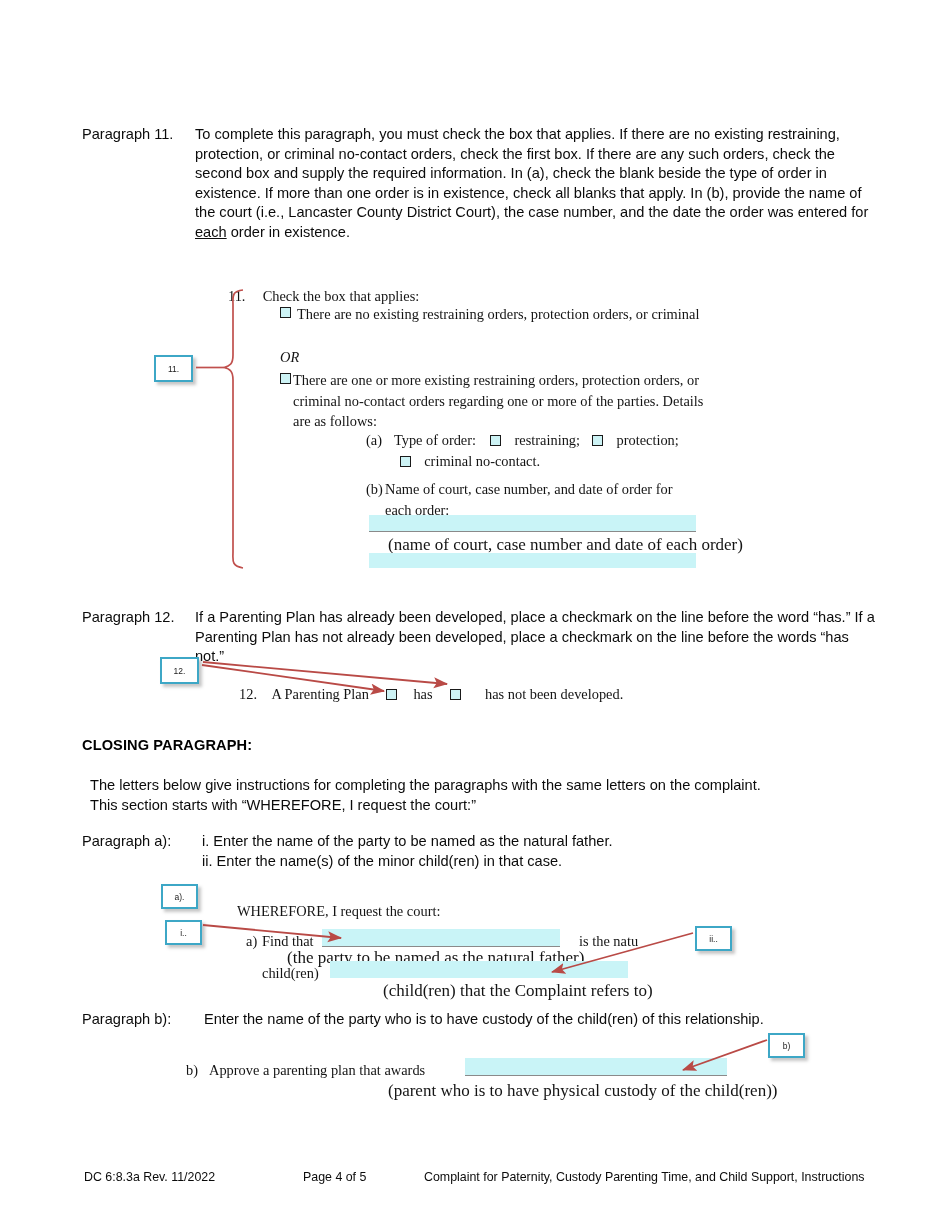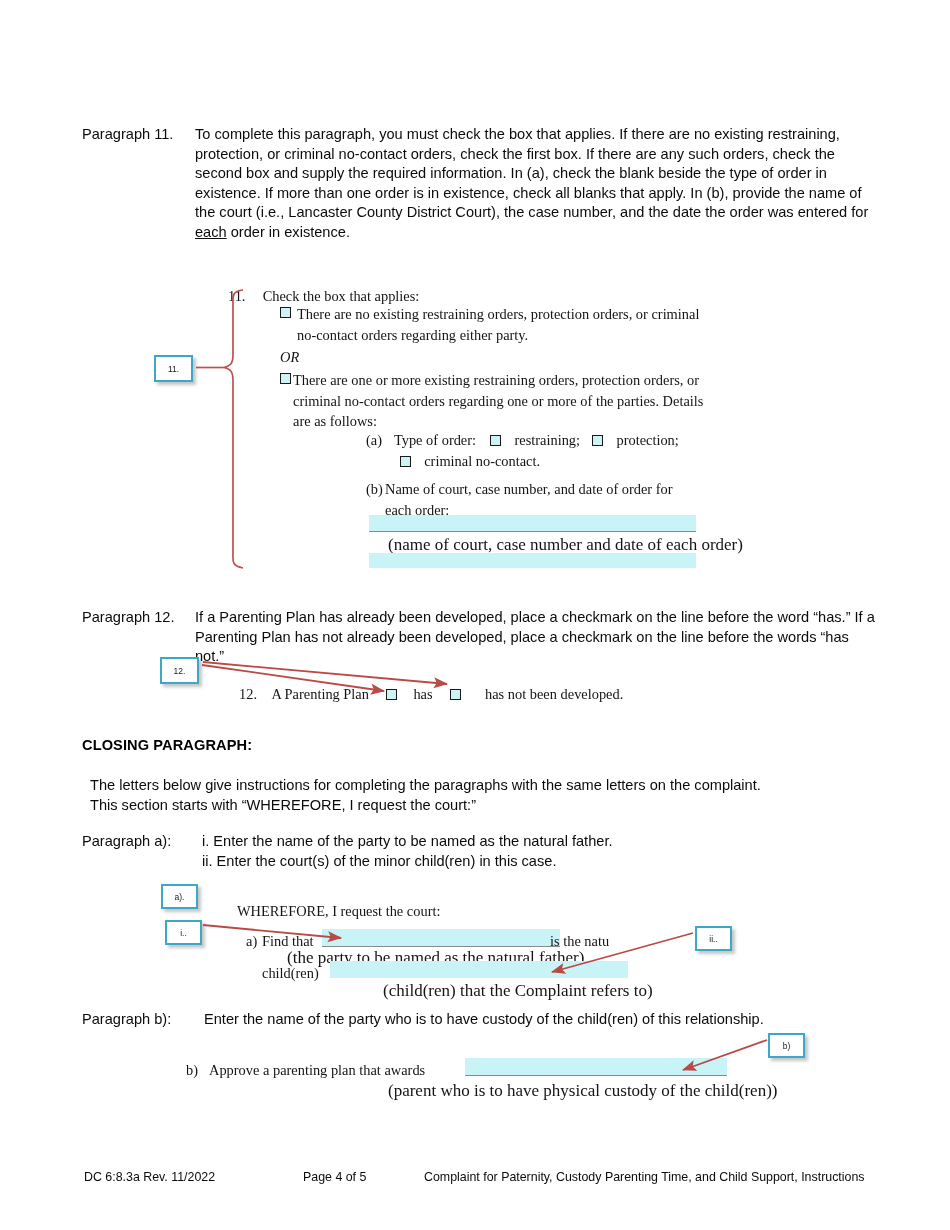--- a/index.html
+++ b/index.html
@@ -61,21 +61,20 @@
 
   <div class="form" style="left:228px;top:286px;">
     <span class="nowrap">11.</span>
     <span style="display:inline-block;width:10px"></span>
     <span class="nowrap">Check the box that applies:</span>
   </div>
 
   <span class="cb" style="position:absolute;left:280px;top:307px;"></span>
   <div class="form" style="left:297px;top:304px;width:430px;">
     <div>There are no existing restraining orders, protection orders, or criminal</div>
-    <div>no-contact orders regarding either party.</div>
   </div>
 
   <div class="form" style="left:280px;top:347px;font-style:italic;">OR</div>
 
   <span class="cb" style="position:absolute;left:280px;top:373px;"></span>
   <div class="form" style="left:293px;top:370px;width:425px;">
     <div>There are one or more existing restraining orders, protection orders, or</div>
     <div>criminal no-contact orders regarding one or more of the parties. Details</div>
     <div>are as follows:</div>
   </div>
@@ -139,29 +138,29 @@
   <div class="sechead" style="left:82px;top:737px;">CLOSING PARAGRAPH:</div>
 
   <div class="instr" style="left:82px;top:776px;width:810px;margin-left:8px;">
     <div>The letters below give instructions for completing the paragraphs with the same letters on the complaint.</div>
     <div>This section starts with “WHEREFORE, I request the court:”</div>
   </div>
 
   <div class="instr" style="left:82px;top:832px;width:800px;">
     <span class="lbl">Paragraph a):</span>
     <span class="body hang2">i. Enter the name of the party to be named as the natural father.</span>
-    <span class="body hang2">ii. Enter the court(s) of the minor child(ren) in this case.</span>
+    <span class="body hang2">ii. Enter the name(s) of the minor child(ren) in that case.</span>
   </div>
 
   <div class="form" style="left:237px;top:901px;">WHEREFORE, I request the court:</div>
 
   <div class="form" style="left:246px;top:931px;">a)</div>
   <div class="form" style="left:262px;top:931px;">Find that</div>
   <div class="fill ul" style="left:322px;top:929px;width:238px;height:17px;"></div>
-  <div class="form" style="left:550px;top:931px;text-align:center;">is the natu</div>
+  <div class="form" style="left:579px;top:931px;text-align:center;">is the natu</div>
   <div class="form sm" style="left:287px;top:950px;">(the party to be named as the natural father)</div>
 
   <div class="form" style="left:262px;top:963px;">child(ren)</div>
   <div class="fill" style="left:330px;top:961px;width:298px;height:17px;"></div>
   <div class="form sm" style="left:383px;top:983px;">(child(ren) that the Complaint refers to)</div>
 
   <div class="callout" style="left:161px;top:884px;width:37px;height:25px;">
     <span>a).</span>
   </div>
   <div class="callout" style="left:165px;top:920px;width:37px;height:25px;">

